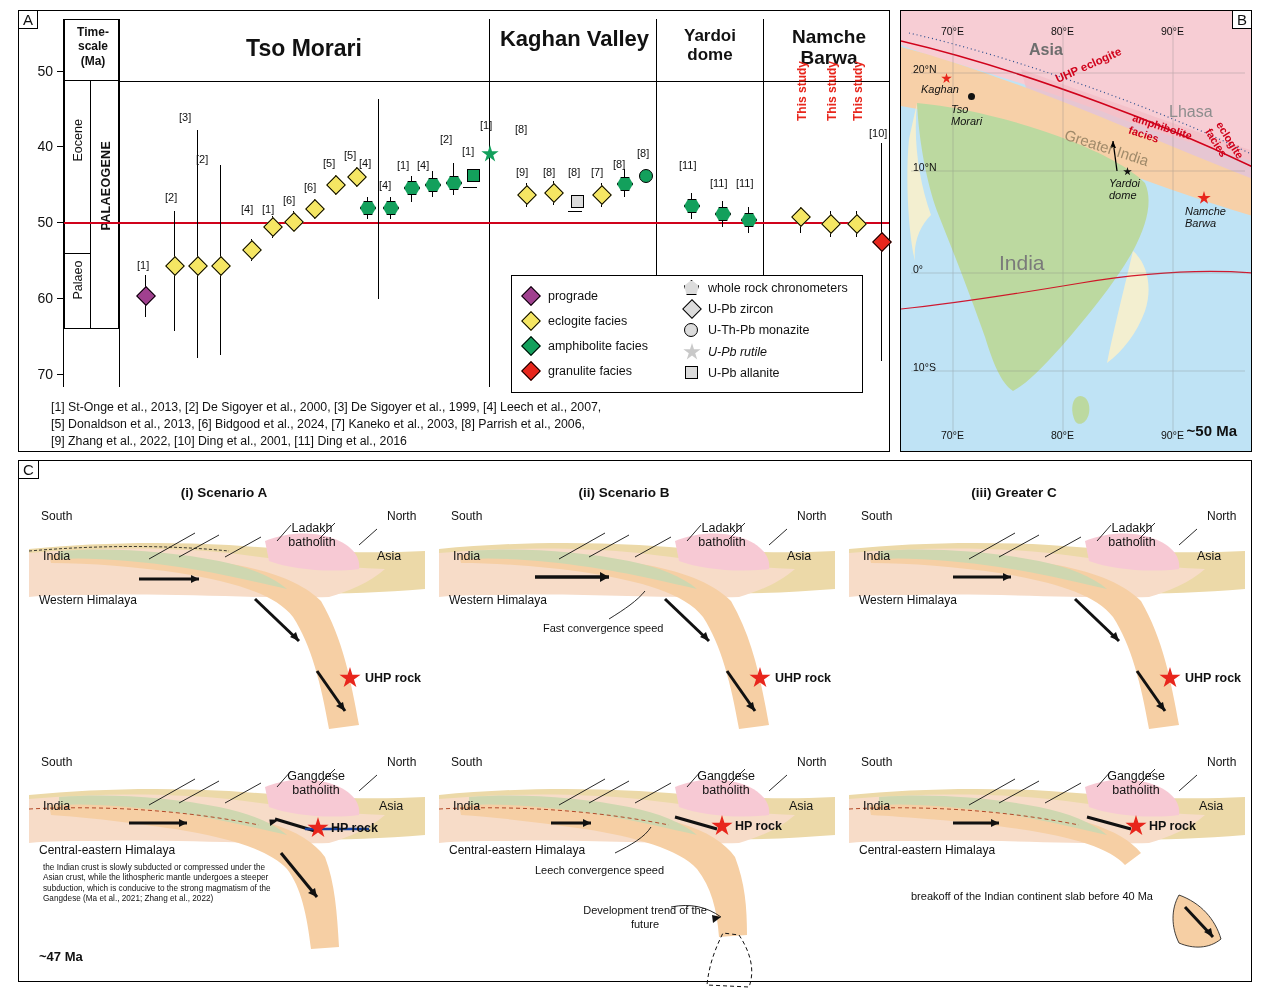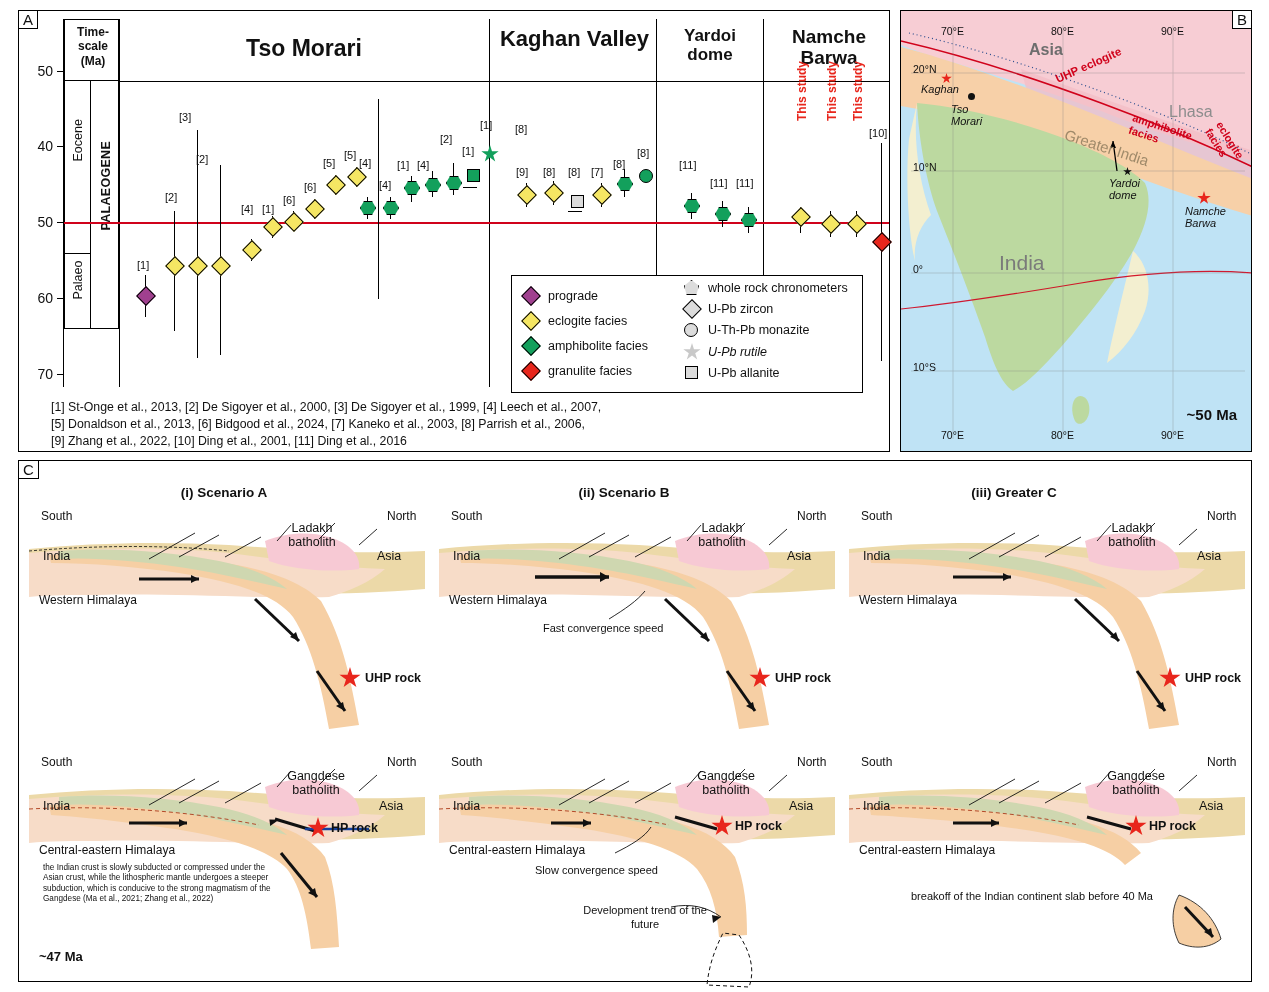--- a/index.html
+++ b/index.html
@@ -311,21 +311,21 @@
     <div class="coord" style="left:150px;top:14px;">80°E</div>
     <div class="coord" style="left:260px;top:14px;">90°E</div>
     <div class="coord" style="left:40px;top:418px;">70°E</div>
     <div class="coord" style="left:150px;top:418px;">80°E</div>
     <div class="coord" style="left:260px;top:418px;">90°E</div>
     <div class="coord" style="left:12px;top:52px;">20°N</div>
     <div class="coord" style="left:12px;top:150px;">10°N</div>
     <div class="coord" style="left:12px;top:252px;">0°</div>
     <div class="coord" style="left:12px;top:350px;">10°S</div>
 
-    <div style="position:absolute;right:14px;bottom:28px;font-size:15px;font-weight:bold;">~50 Ma</div>
+    <div style="position:absolute;right:14px;bottom:12px;font-size:15px;font-weight:bold;">~50 Ma</div>
   </div>
 
   <div class="panel" id="panelC">
     <div class="panel-letter" style="left:-1px;top:-1px;">C</div>
 
     <div class="scen-title" style="left:60px;top:24px;width:290px;">(i) Scenario A</div>
     <div class="scen-title" style="left:460px;top:24px;width:290px;">(ii) Scenario B</div>
     <div class="scen-title" style="left:850px;top:24px;width:290px;">(iii) Greater C</div>
 
     <div class="sect" style="left:10px;top:50px;">
@@ -426,21 +426,21 @@
         <path d="M300,178 C312,196 316,214 310,230 L268,228 C270,208 276,192 284,176 Z" fill="none" stroke="#111" stroke-width="1" stroke-dasharray="4,3"></path>
         <path d="M232,150 C252,146 268,150 282,160" stroke="#111" stroke-width="0.9" fill="none"></path>
         <path d="M282,160 l-9,-2 l1,8 z" fill="#111"></path>
       </svg>
       <div class="dirlbl" style="left:12px;top:-2px;">South</div>
       <div class="dirlbl" style="left:358px;top:-2px;">North</div>
       <div class="platelbl" style="left:14px;top:42px;">India</div>
       <div class="platelbl" style="left:350px;top:42px;">Asia</div>
       <div class="platelbl" style="left:248px;top:12px;width:78px;line-height:1.15;text-align:center;">Gangdese batholith</div>
       <div class="regionlbl" style="left:10px;top:86px;">Central-eastern Himalaya</div>
-      <div class="notelbl" style="left:96px;top:106px;">Slow convergence speed</div>
+      <div class="notelbl" style="left:96px;top:106px;">Leech convergence speed</div>
       <div class="notelbl" style="left:140px;top:146px;width:132px;text-align:center;">Development trend of the future</div>
       <div class="redstar" style="left:272px;top:58px;"></div>
       <div class="rocklbl" style="left:296px;top:62px;">HP rock</div>
     </div>
 
     <div class="sect" style="left:830px;top:50px;">
       <svg width="400" height="232">
         <path d="M0,38 C60,32 130,30 200,34 C260,38 320,44 396,40 L396,78 C320,84 250,84 190,80 C130,76 60,78 0,84 Z" fill="#ecd9a8"></path>
         <path d="M0,42 C70,36 140,36 200,42 C250,48 300,56 356,58 C340,72 320,80 300,86 C240,88 140,82 70,84 C44,84 20,84 0,86 Z" fill="#f7dcc8"></path>
         <path d="M20,44 C90,40 150,44 208,54 C250,62 276,74 292,90 C314,128 322,170 330,214 L300,218 C292,172 282,134 264,106 C246,82 200,70 150,62 C110,56 60,52 22,52 Z" fill="#f6cfa4"></path>

